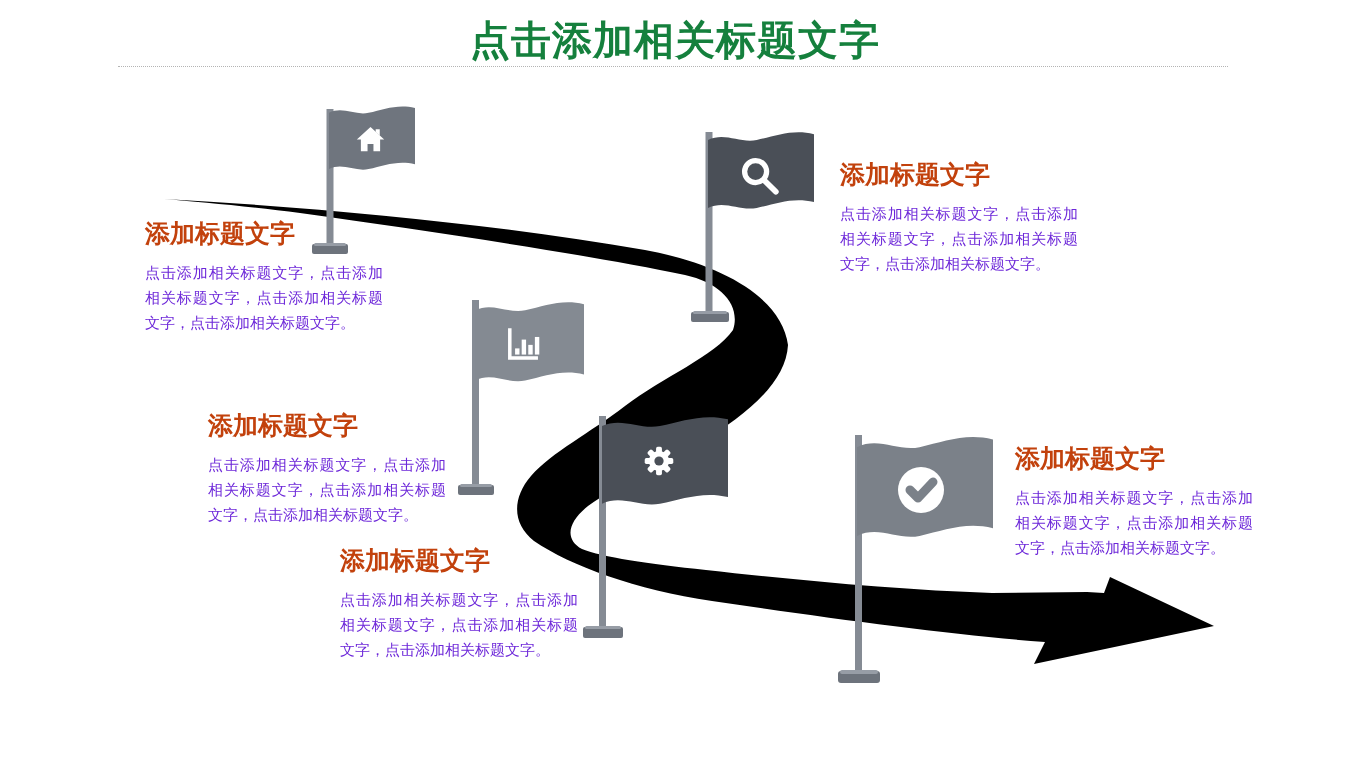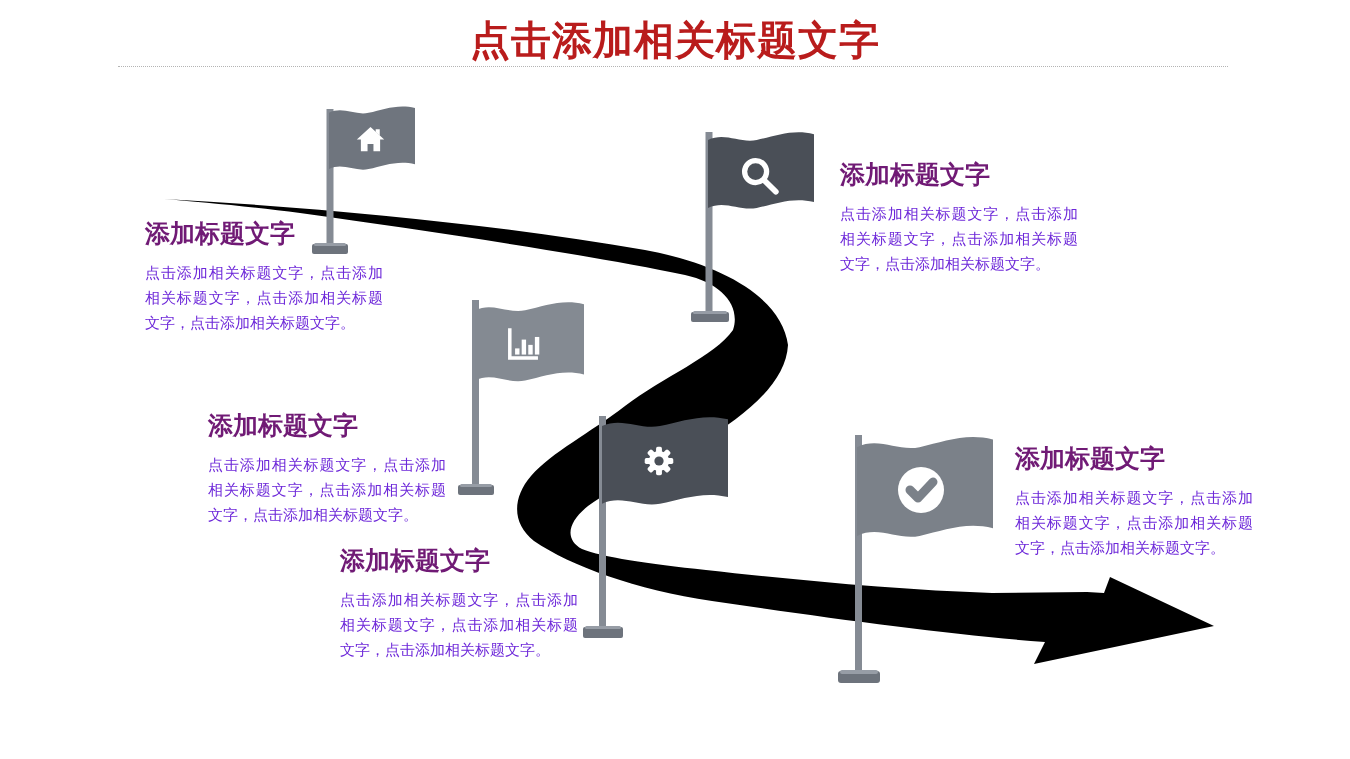--- a/index.html
+++ b/index.html
@@ -3,34 +3,34 @@
 <meta charset="utf-8">
 <style>
   html,body{margin:0;padding:0;background:#fff;}
   #slide{
     position:relative;width:1350px;height:759px;background:#ffffff;overflow:hidden;
     font-family:"Liberation Sans","DejaVu Sans",sans-serif;
   }
   
   #main-title{
     position:absolute;left:0;right:0;top:13px;text-align:center;
-    font-size:40px;font-weight:700;color:#b91c1c;letter-spacing:1px;
+    font-size:40px;font-weight:700;color:#15803d;letter-spacing:1px;
   }
   #title-divider{
     position:absolute;left:118px;top:66px;width:1110px;height:0;
     border-top:1px dotted #b4b4b4;
   }
   
   #road-svg{position:absolute;left:0;top:0;z-index:1;}
   
   .flag-svg{position:absolute;z-index:2;}
   
   .milestone-text{position:absolute;z-index:3;width:240px;}
   .milestone-title{
-    font-size:25px;font-weight:700;color:#701a75;margin:0 0 12px 0;line-height:1.1;
+    font-size:25px;font-weight:700;color:#c2410c;margin:0 0 12px 0;line-height:1.1;
     white-space:nowrap;
   }
   .milestone-body{
     font-size:15px;color:#6d28d9;margin:0;line-height:25px;width:238px;
     text-align:justify;
   }
   #mtext-1{left:145px;top:220px;}
   #mtext-2{left:840px;top:161px;}
   #mtext-3{left:208px;top:412px;}
   #mtext-4{left:340px;top:547px;}

